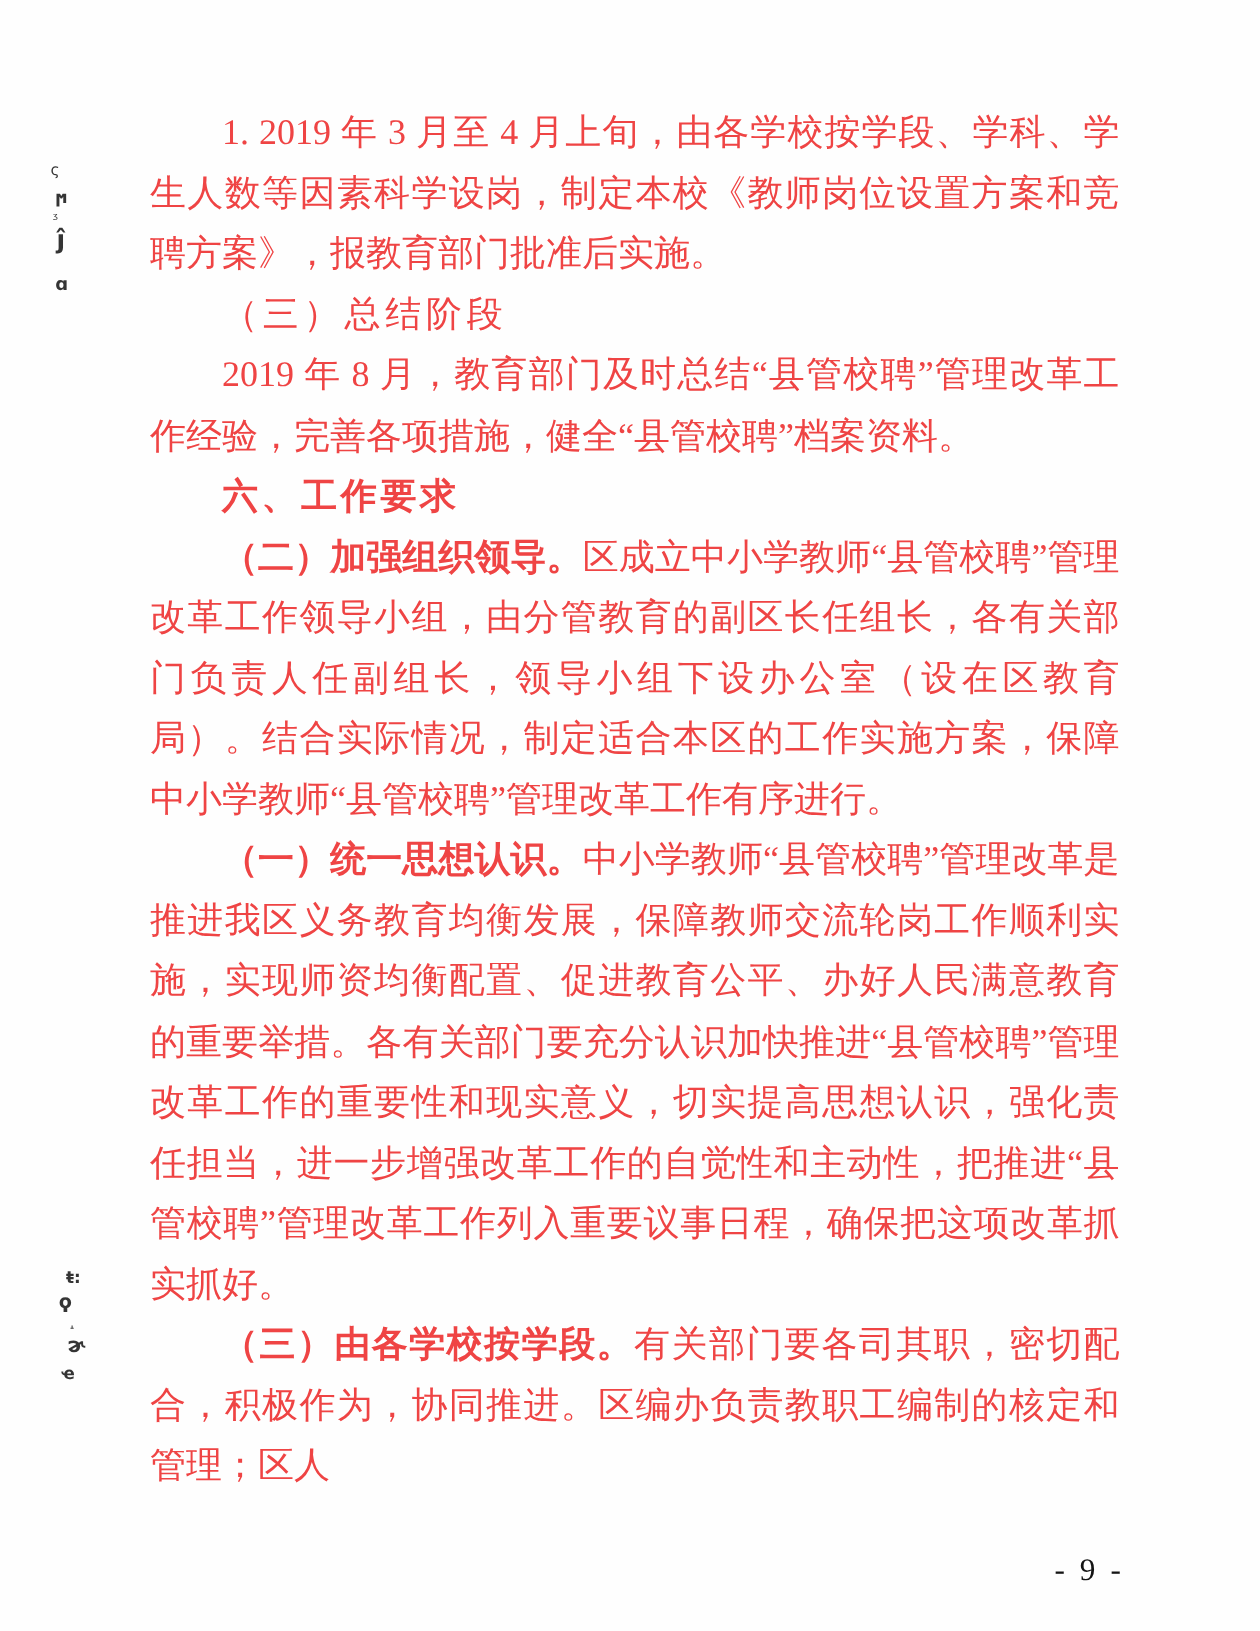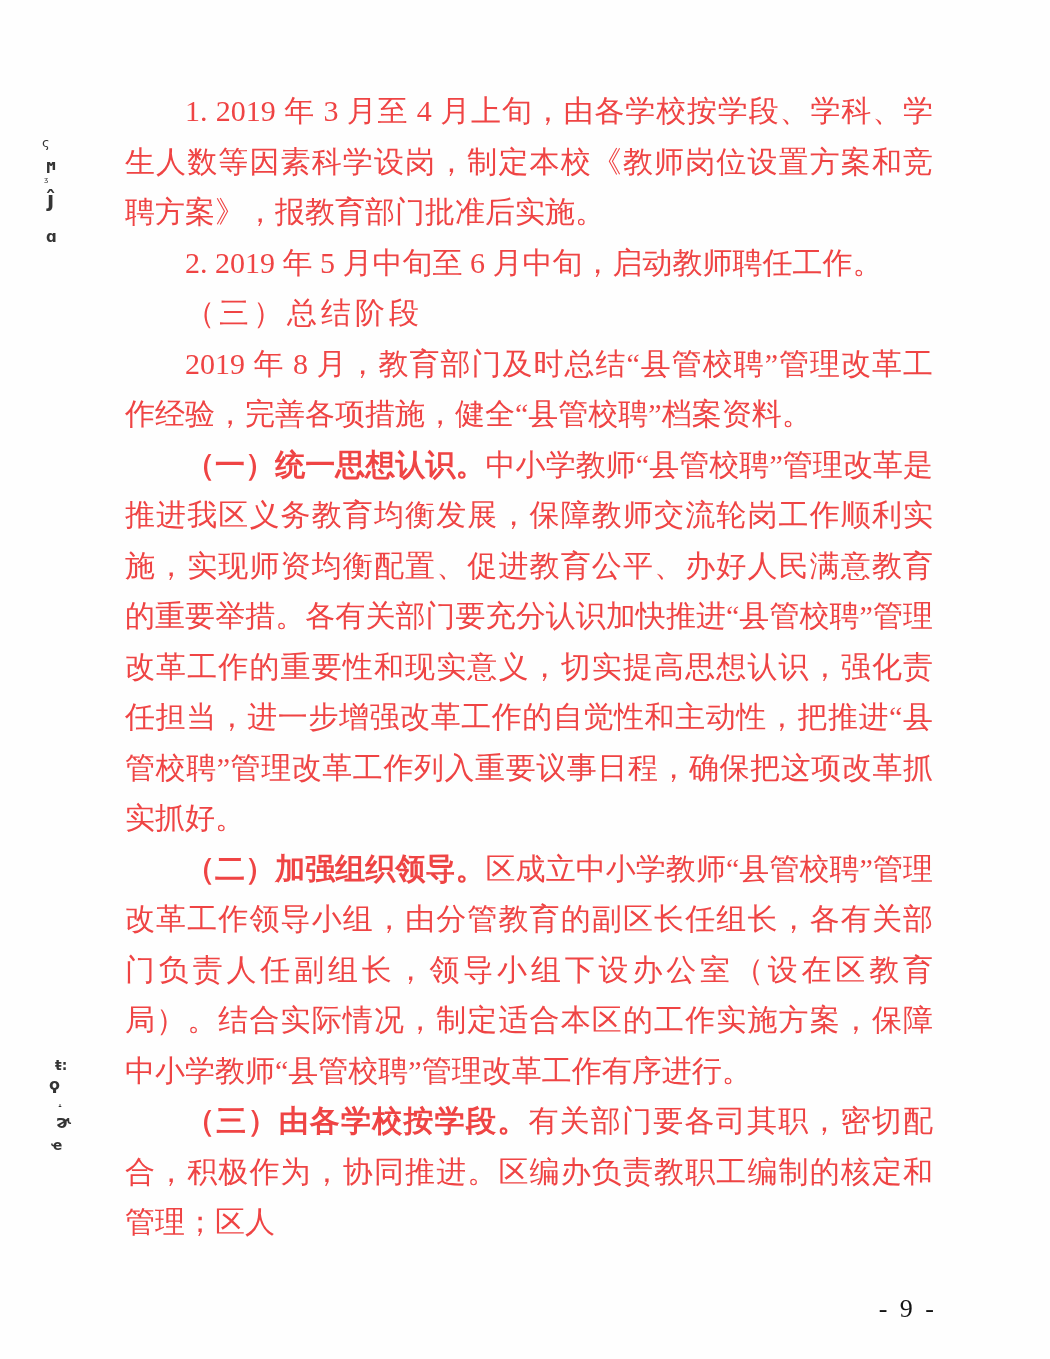--- a/index.html
+++ b/index.html
@@ -77,30 +77,30 @@
     <span class="artifact" style="left:49px; top:1077px; font-size:16px; font-weight:bold;">ϙ</span>
     <span class="artifact" style="left:57px; top:1100px; font-size:12px;">˔</span>
     <span class="artifact" style="left:56px; top:1114px; font-size:17px; font-weight:bold;">ɚ</span>
     <span class="artifact" style="left:51px; top:1138px; font-size:14px; font-weight:bold;">ҽ</span>
   </div>
 
   <main class="content">
 
     <p><span>1. 2019 年 3 月至 4 月上旬，由各学校按学段、学科、学生人数等因素科学设岗，制定本校《教师岗位设置方案和竞聘方案》，报教育部门批准后实施。</span></p>
 
-    <p><span>2. 2019 年 5 月中旬至 6 月中旬，启动教师聘任工作。</span></p>
 
     <p class="h-kai"><span>（三）总结阶段</span></p>
 
     <p><span>2019 年 8 月，教育部门及时总结“县管校聘”管理改革工作经验，完善各项措施，健全“县管校聘”档案资料。</span></p>
 
+    <p class="h-hei"><span>六、工作要求</span></p>
+
+    <p><span class="lead">（二）加强组织领导。</span><span>区成立中小学教师“县管校聘”管理改革工作领导小组，由分管教育的副区长任组长，各有关部门负责人任副组长，领导小组下设办公室（设在区教育局）。结合实际情况，制定适合本区的工作实施方案，保障中小学教师“县管校聘”管理改革工作有序进行。</span></p>
 
     <p><span class="lead">（一）统一思想认识。</span><span>中小学教师“县管校聘”管理改革是推进我区义务教育均衡发展，保障教师交流轮岗工作顺利实施，实现师资均衡配置、促进教育公平、办好人民满意教育的重要举措。各有关部门要充分认识加快推进“县管校聘”管理改革工作的重要性和现实意义，切实提高思想认识，强化责任担当，进一步增强改革工作的自觉性和主动性，把推进“县管校聘”管理改革工作列入重要议事日程，确保把这项改革抓实抓好。</span></p>
-
-    <p><span class="lead">（二）加强组织领导。</span><span>区成立中小学教师“县管校聘”管理改革工作领导小组，由分管教育的副区长任组长，各有关部门负责人任副组长，领导小组下设办公室（设在区教育局）。结合实际情况，制定适合本区的工作实施方案，保障中小学教师“县管校聘”管理改革工作有序进行。</span></p>
 
     <p><span class="lead">（三）由各学校按学段。</span><span>有关部门要各司其职，密切配合，积极作为，协同推进。区编办负责教职工编制的核定和管理；区人</span></p>
 
   </main>
 
   <span class="page-number">- 9 -</span>
 
 </div>
 
 </body></html>

